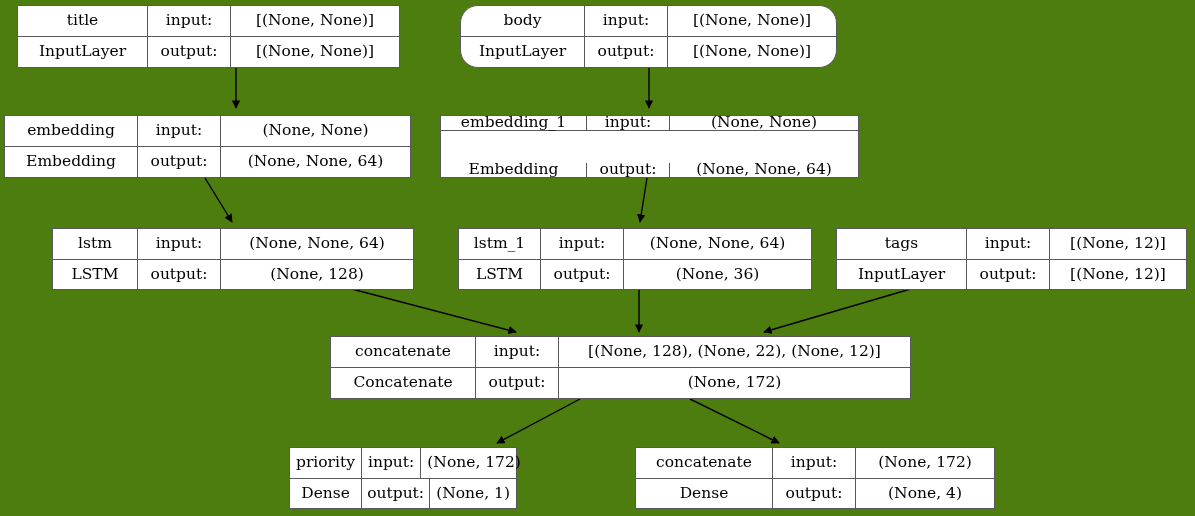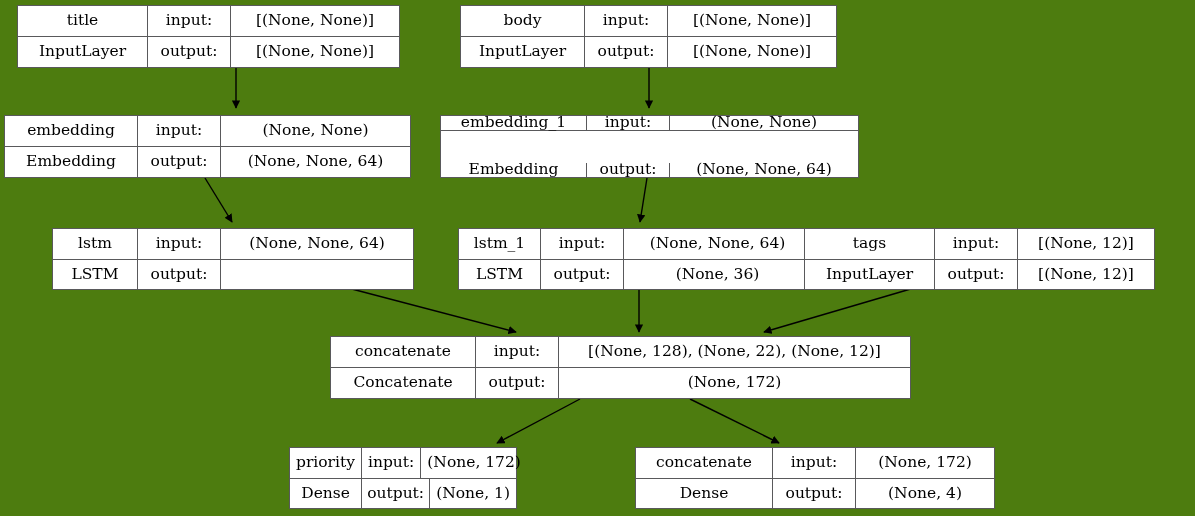--- a/index.html
+++ b/index.html
@@ -114,21 +114,21 @@
       <div class="cell c-label" style="width:83px;">input:</div>
       <div class="cell" style="flex:1;">[(None, None)]</div>
     </div>
     <div class="node-row">
       <div class="cell c-name" style="width:130px;">InputLayer</div>
       <div class="cell c-label" style="width:83px;">output:</div>
       <div class="cell" style="flex:1;">[(None, None)]</div>
     </div>
   </div>
 
-  <div class="node" style="left:460px; top:5px; width:377px; height:63px;">
+  <div class="node" style="left:460px; top:5px; width:377px; height:63px;border-radius:18px;">
     <div class="node-row top">
       <div class="cell c-name" style="width:124px;">body</div>
       <div class="cell c-label" style="width:83px;">input:</div>
       <div class="cell" style="flex:1;">[(None, None)]</div>
     </div>
     <div class="node-row">
       <div class="cell c-name" style="width:124px;">InputLayer</div>
       <div class="cell c-label" style="width:83px;">output:</div>
       <div class="cell" style="flex:1;">[(None, None)]</div>
     </div>
@@ -162,37 +162,38 @@
 
   <div class="node" style="left:52px; top:228px; width:362px; height:62px;">
     <div class="node-row top">
       <div class="cell c-name" style="width:85px;">lstm</div>
       <div class="cell c-label" style="width:83px;">input:</div>
       <div class="cell" style="flex:1;">(None, None, 64)</div>
     </div>
     <div class="node-row">
       <div class="cell c-name" style="width:85px;">LSTM</div>
       <div class="cell c-label" style="width:83px;">output:</div>
+      <div class="cell" style="flex:1;">(None, 128)</div>
     </div>
   </div>
 
   <div class="node" style="left:458px; top:228px; width:354px; height:62px;">
     <div class="node-row top">
       <div class="cell c-name" style="width:82px;">lstm_1</div>
       <div class="cell c-label" style="width:83px;">input:</div>
       <div class="cell" style="flex:1;">(None, None, 64)</div>
     </div>
     <div class="node-row">
       <div class="cell c-name" style="width:82px;">LSTM</div>
       <div class="cell c-label" style="width:83px;">output:</div>
       <div class="cell" style="flex:1;">(None, 36)</div>
     </div>
   </div>
 
-  <div class="node" style="left:804px; top:228px; width:351px; height:62px;">
+  <div class="node" style="left:836px; top:228px; width:351px; height:62px;">
     <div class="node-row top">
       <div class="cell c-name" style="width:130px;">tags</div>
       <div class="cell c-label" style="width:83px;">input:</div>
       <div class="cell" style="flex:1;">[(None, 12)]</div>
     </div>
     <div class="node-row">
       <div class="cell c-name" style="width:130px;">InputLayer</div>
       <div class="cell c-label" style="width:83px;">output:</div>
       <div class="cell" style="flex:1;">[(None, 12)]</div>
     </div>

